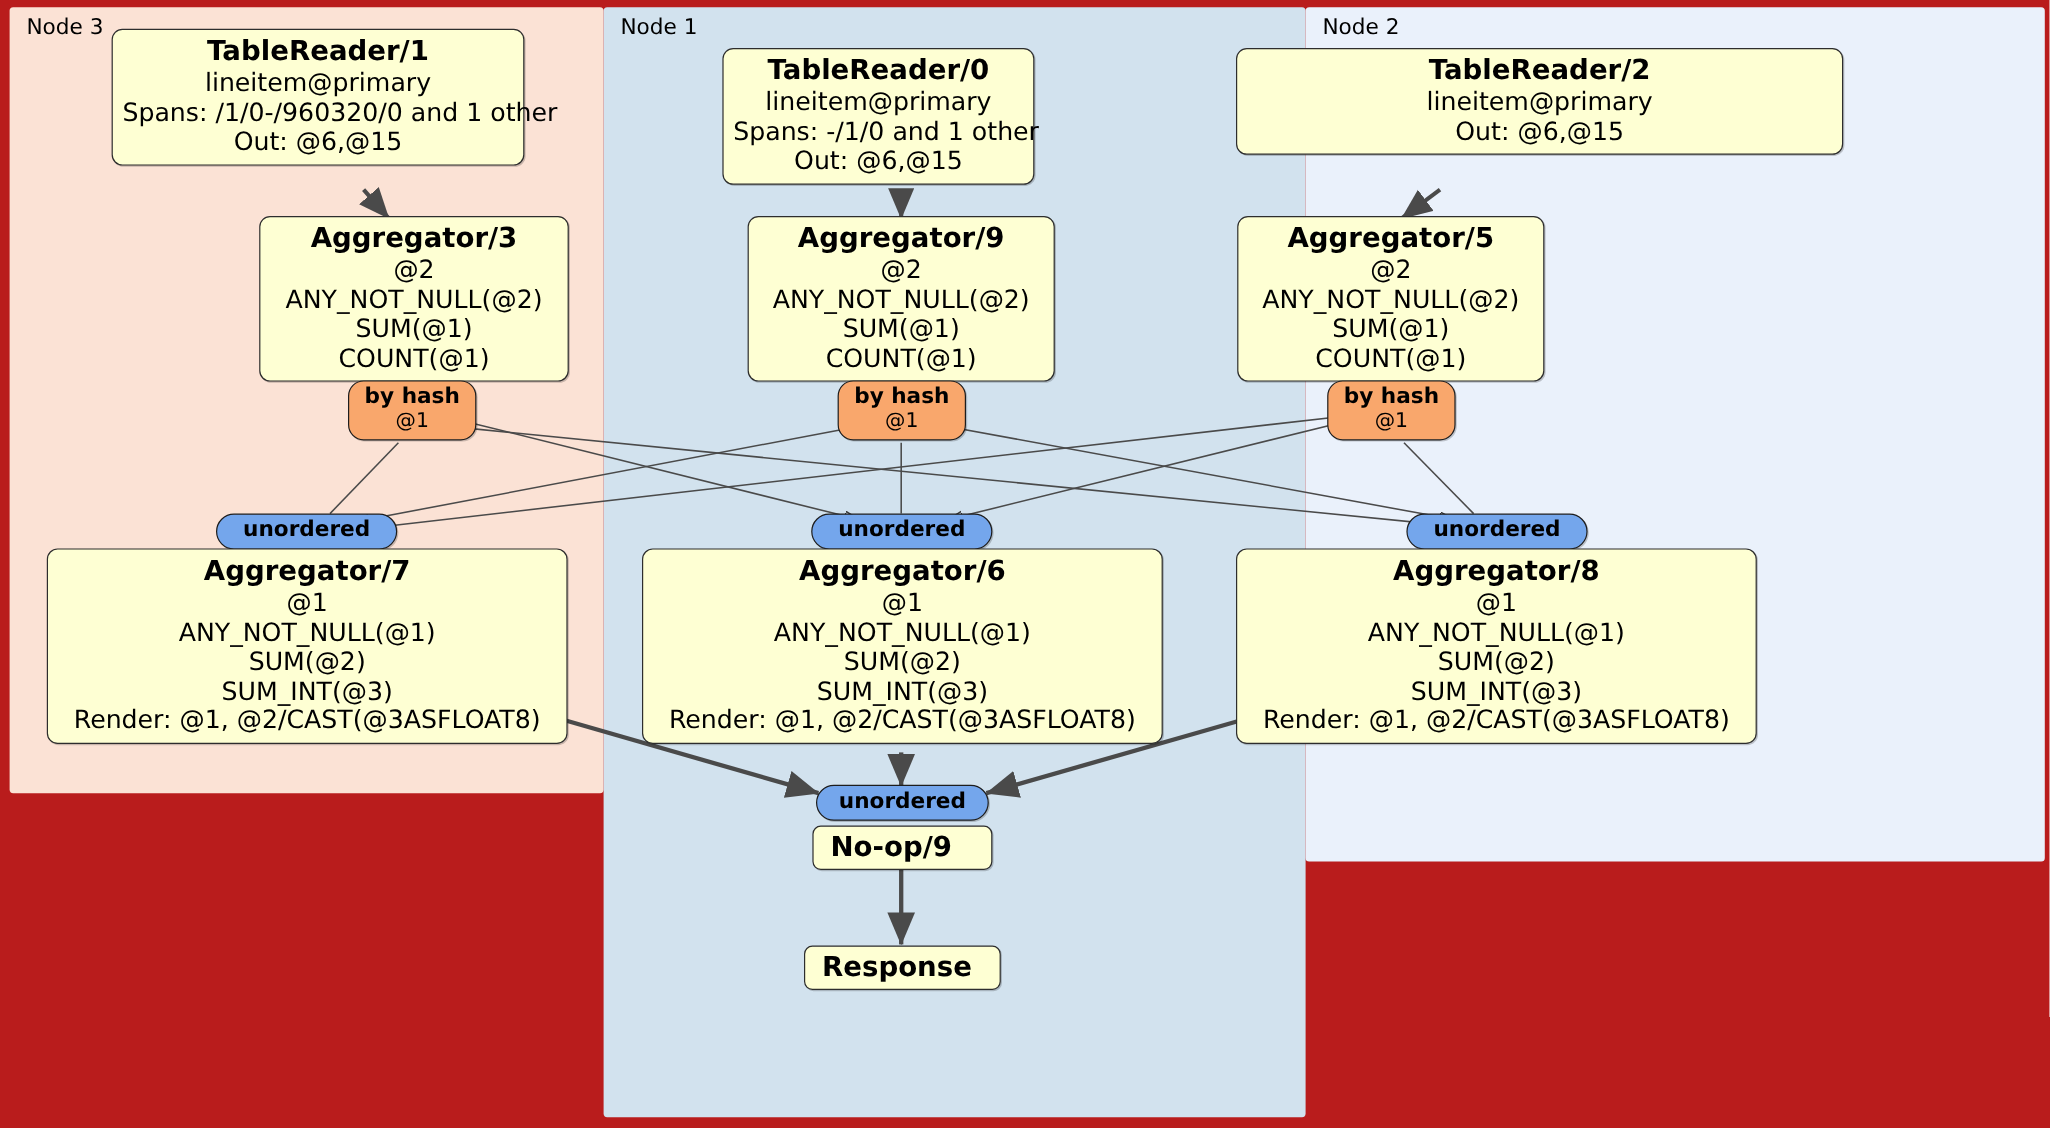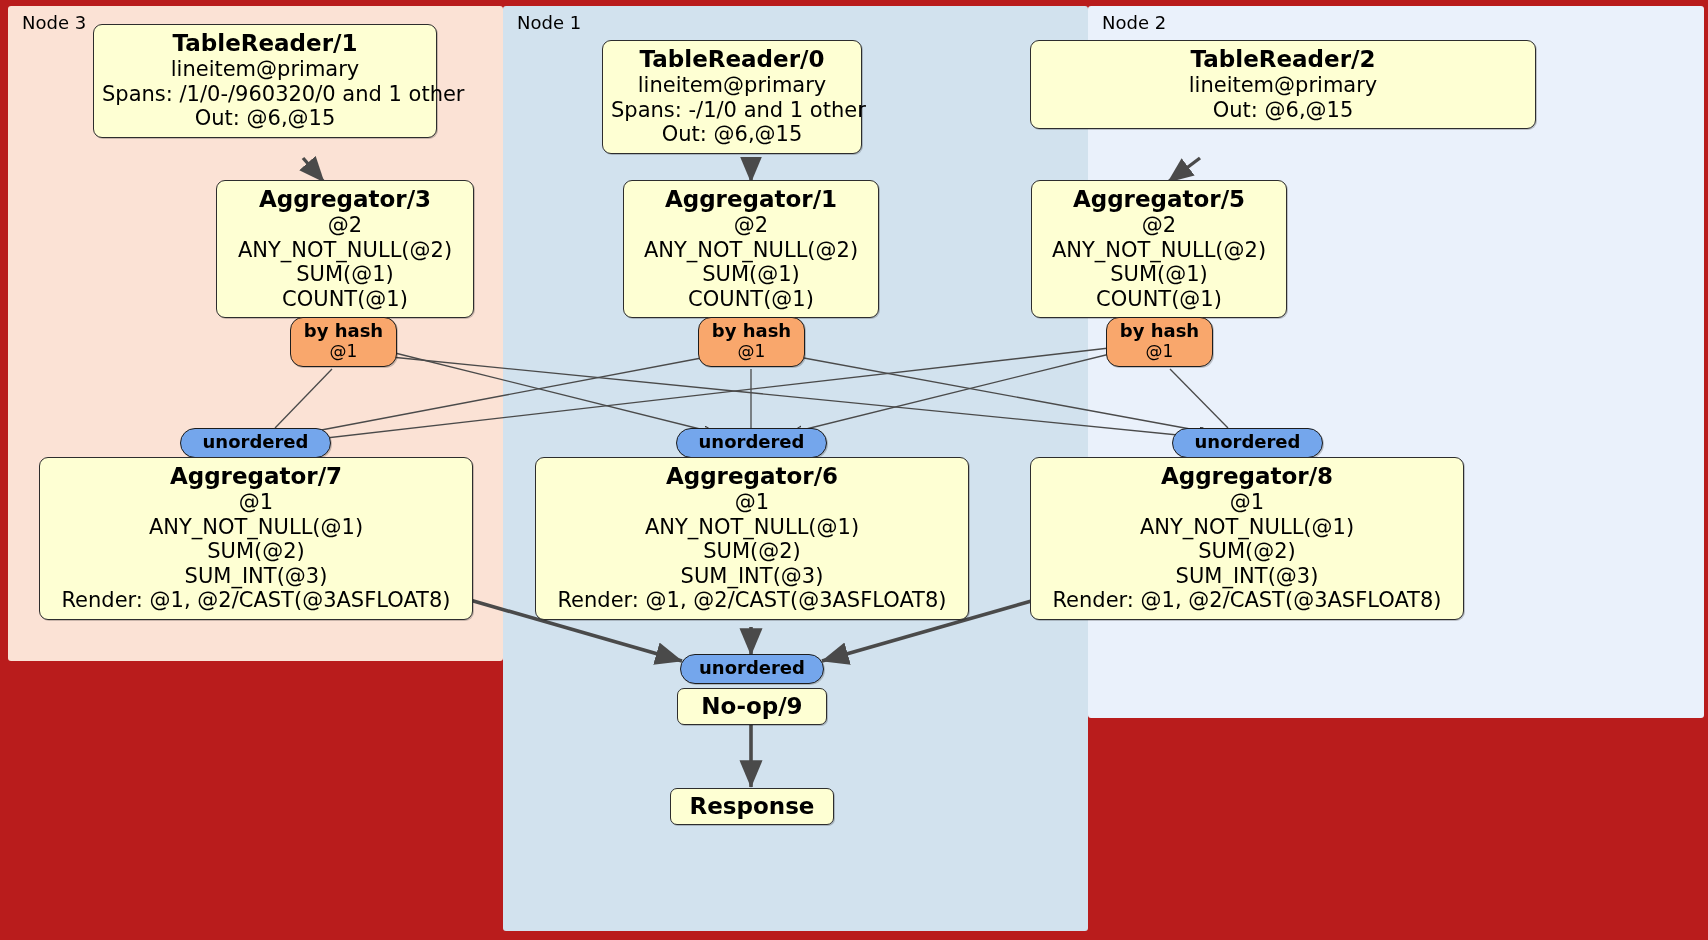--- a/index.html
+++ b/index.html
@@ -69,21 +69,20 @@
   .pill .hd { font-weight: bold; display:block; }
   .pill .sb { display:block; font-size: 17px; }
   .pill.hash { background: #f9a76c; border-radius: 13px; }
   .pill.unord { background: #74a6ec; border-radius: 16px; font-weight: bold; }
 
   .small-box {
     position: absolute;
     background: #feffd3;
     border: 1.6px solid #2d2d2d;
     border-radius: 7px;
-    text-align: center;
     font-weight: bold;
     font-size: 23px;
     color: #000;
     padding: 4px 14px 5px 14px;
     box-shadow: 1px 1px 0 rgba(0,0,0,0.20);
   }
 </style>
 </head>
 <body>
 
@@ -167,21 +166,21 @@
   </div>
 
   <div class="box" style="left:602px; top:40px; width:260px;">
     <span class="ttl">TableReader/0</span>
     <span class="ln">lineitem@primary</span>
     <span class="ln">Spans: -/1/0 and 1 other</span>
     <span class="ln">Out: @6,@15</span>
   </div>
 
   <div class="box" style="left:623px; top:180px; width:256px;">
-    <span class="ttl">Aggregator/1</span>
+    <span class="ttl">Aggregator/9</span>
     <span class="ln">@2</span>
     <span class="ln">ANY_NOT_NULL(@2)</span>
     <span class="ln">SUM(@1)</span>
     <span class="ln">COUNT(@1)</span>
   </div>
 
   <div class="pill hash" style="left:698px; top:317px; width:107px;">
     <span class="hd">by hash</span>
     <span class="sb">@1</span>
   </div>

